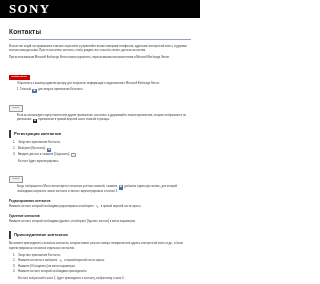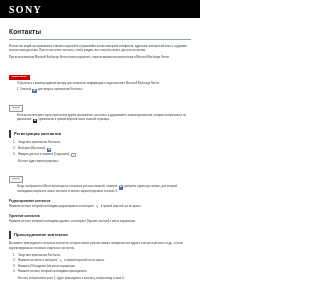--- a/index.html
+++ b/index.html
@@ -16,21 +16,21 @@
   
   .header {
     height: 18px;
     background: #000000;
     display: flex;
     align-items: center;
     padding-left: 9px;
   }
   .logo {
     color: #ffffff;
-    font-size: 10px;
+    font-size: 13px;
     font-weight: bold;
     letter-spacing: 1.3px;
     font-family: "Liberation Serif", serif;
   }
 
   
   .content { padding: 0 9px; }
 
   .page-title {
     font-size: 6.5px;

